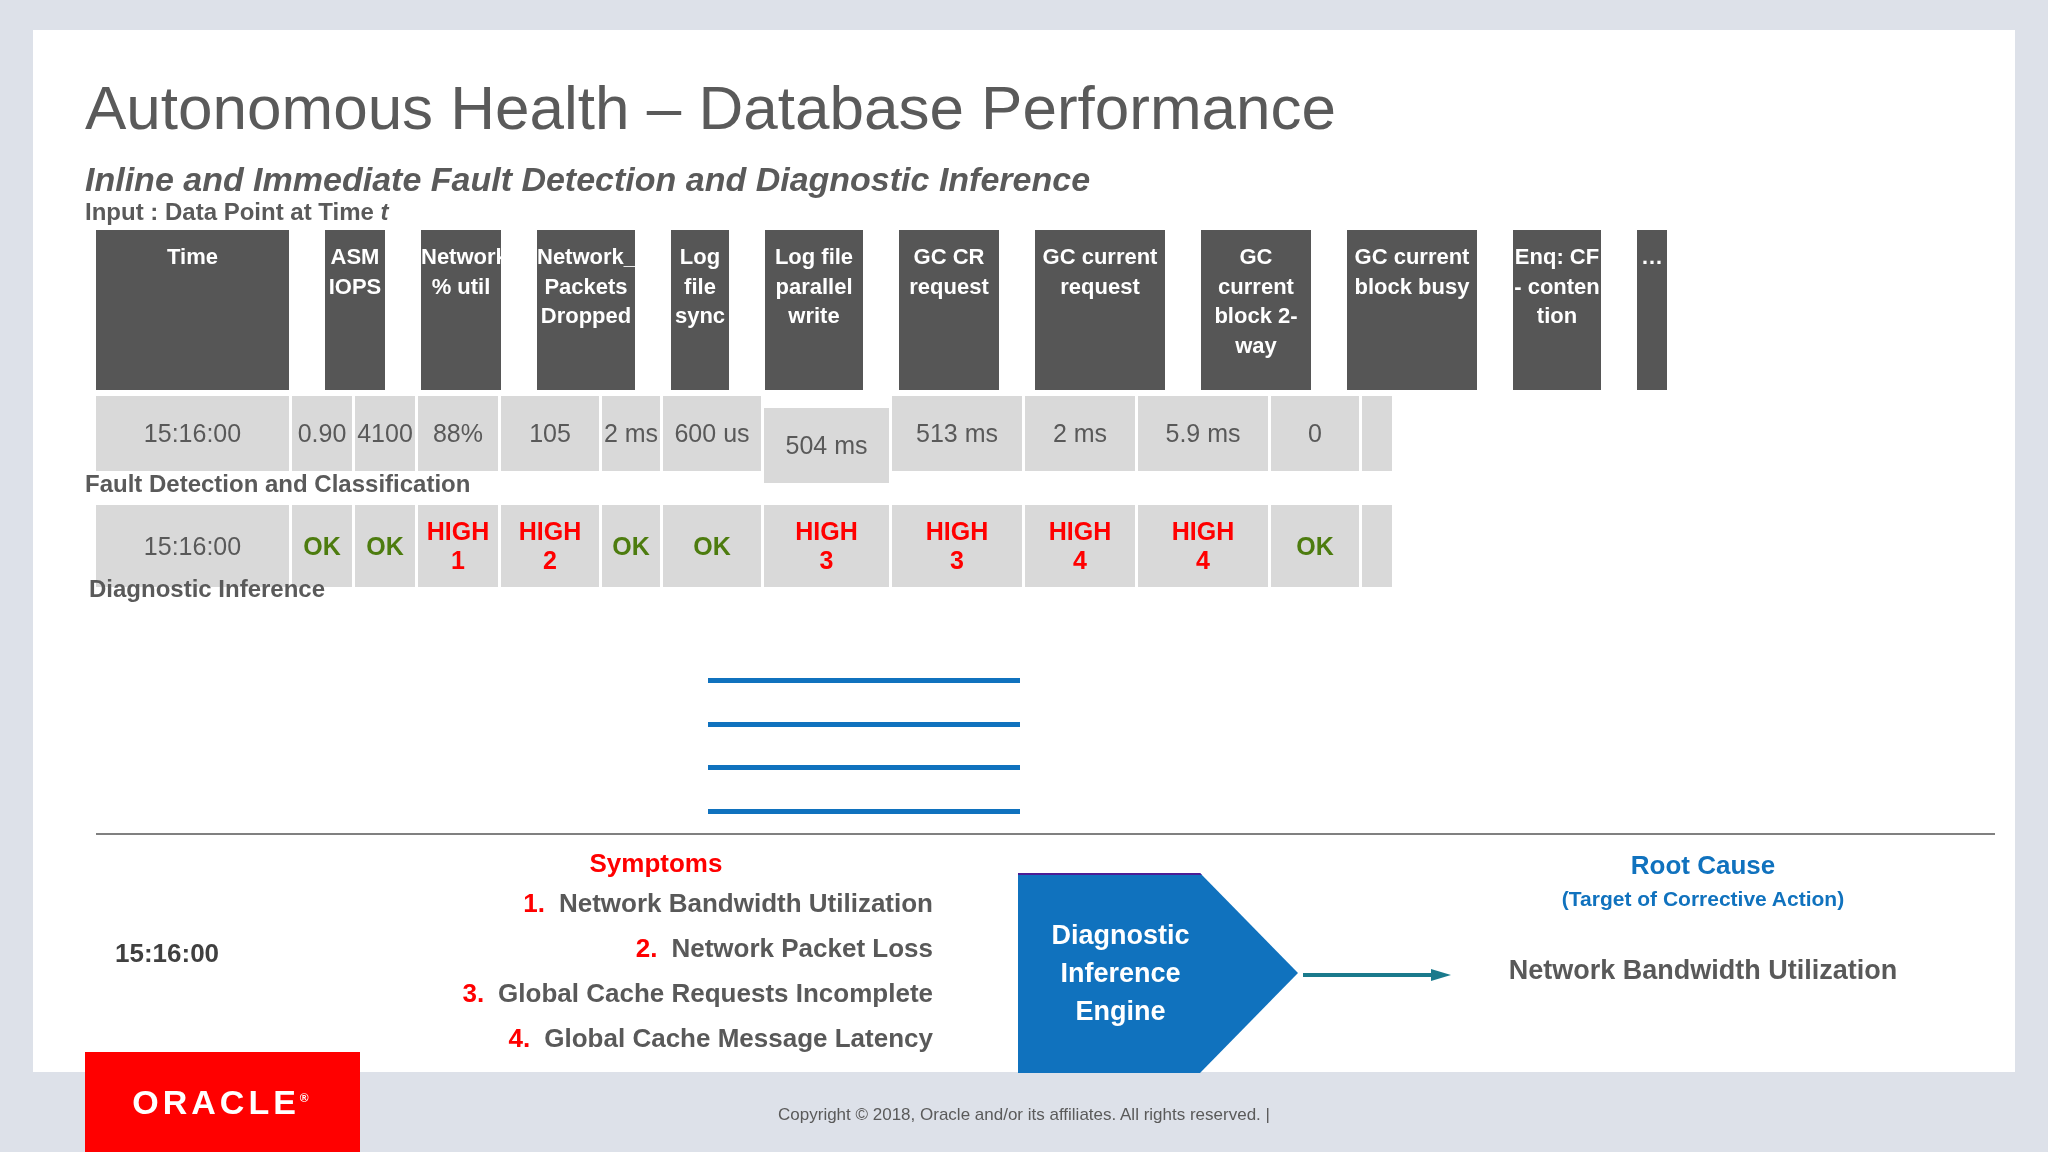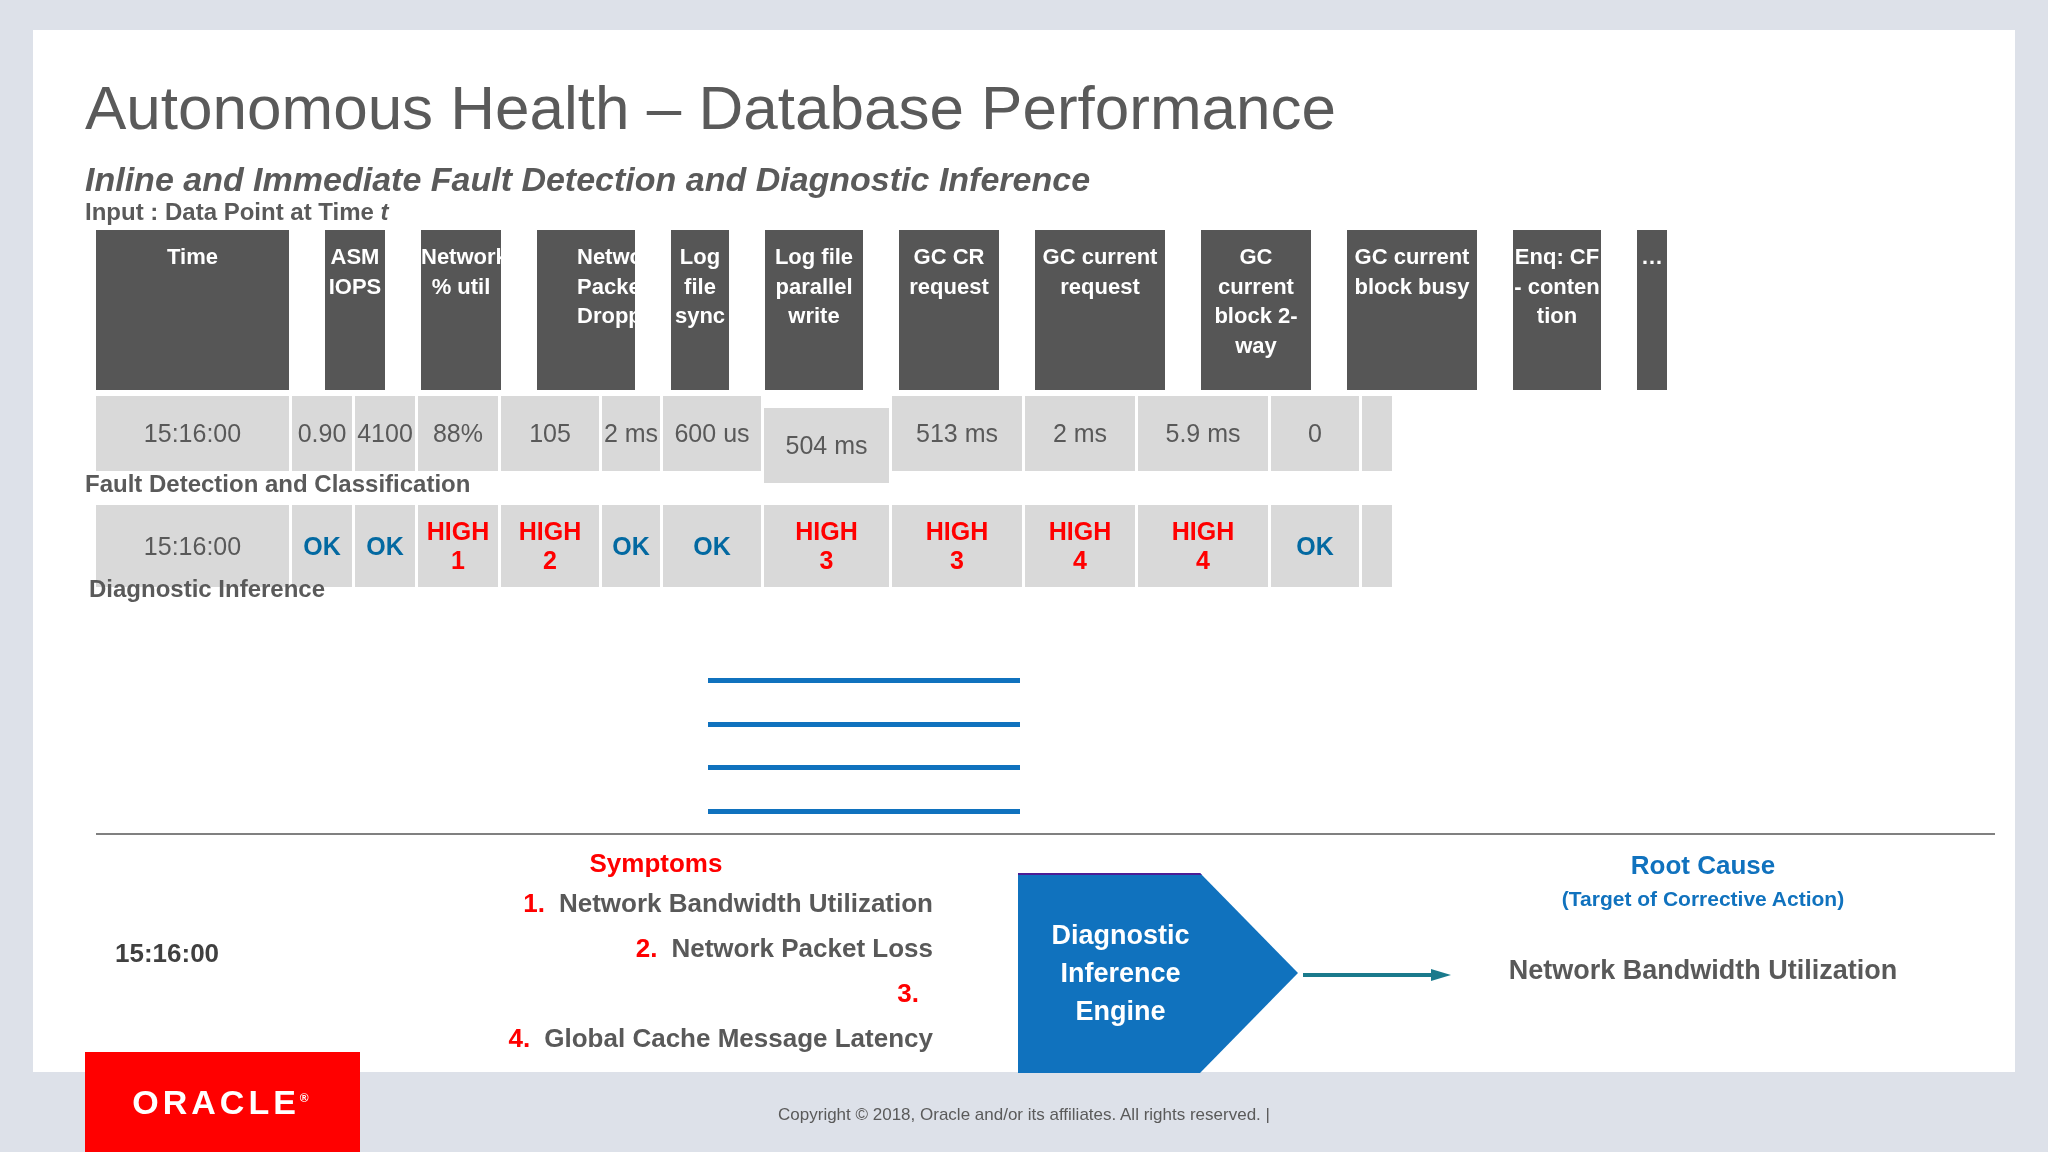--- a/index.html
+++ b/index.html
@@ -90,21 +90,21 @@
     align-items: center;
     justify-content: center;
     font-size: 25px;
     font-weight: bold;
     line-height: 1.15;
   }
   .ccell.time {
     color: #595959;
     font-weight: normal;
   }
-  .st-ok   { color: #0369a1; }
+  .st-ok   { color: #4d7c0f; }
   .st-high { color: #ff0000; }
   .st-num  { color: #ff0000; font-weight: bold; }
 
   
   .hr-rule {
     position: absolute;
     left: 63px;
     top: 803px;
     width: 1899px;
     height: 2px;
@@ -265,21 +265,21 @@
 
   <div class="title">Autonomous Health – Database Performance</div>
   <div class="subtitle">Inline and Immediate Fault Detection and Diagnostic Inference</div>
 
   <div class="section-label" style="left:52px; top:168px;"><span>Input : Data Point at Time </span><span class="ital">t</span></div>
 
   <div class="table" id="metrics-header" style="left:63px; top:200px;gap:36px;">
       <div class="hcell" style="width: 193px;">Time</div>
       <div class="hcell" style="width: 60px;">ASM IOPS</div>
       <div class="hcell" style="width: 80px;">Network % util</div>
-      <div class="hcell" style="width: 98px; padding-left: 40px;">Network_ Packets Dropped</div>
+      <div class="hcell" style="width: 98px;">Network_ Packets Dropped</div>
       <div class="hcell" style="width: 58px;">Log file sync</div>
       <div class="hcell" style="width: 98px;">Log file parallel write</div>
       <div class="hcell" style="width: 100px; text-align: center;">GC  CR request</div>
       <div class="hcell" style="width: 130px;">GC current request</div>
       <div class="hcell" style="width: 110px;">GC current block 2-way</div>
       <div class="hcell" style="width: 130px;">GC current block busy</div>
       <div class="hcell" style="width: 88px;">Enq: CF - conten tion</div>
       <div class="hcell" style="width: 30px;">…</div>
     </div>
 
@@ -357,20 +357,21 @@
       <div class="sym-row">
         <span class="sym-num">1.</span>
         <span class="sym-text">Network Bandwidth Utilization</span>
       </div>
       <div class="sym-row">
         <span class="sym-num">2.</span>
         <span class="sym-text">Network Packet Loss</span>
       </div>
       <div class="sym-row">
         <span class="sym-num">3.</span>
+        <span class="sym-text">Global Cache Requests Incomplete</span>
       </div>
       <div class="sym-row">
         <span class="sym-num">4.</span>
         <span class="sym-text">Global  Cache Message Latency</span>
       </div>
     </div>
 
   <div class="connector" style="left:675px; top:648px; width:312px;"></div>
   <div class="connector" style="left:675px; top:692px; width:312px;"></div>
   <div class="connector" style="left:675px; top:735px; width:312px;"></div>

